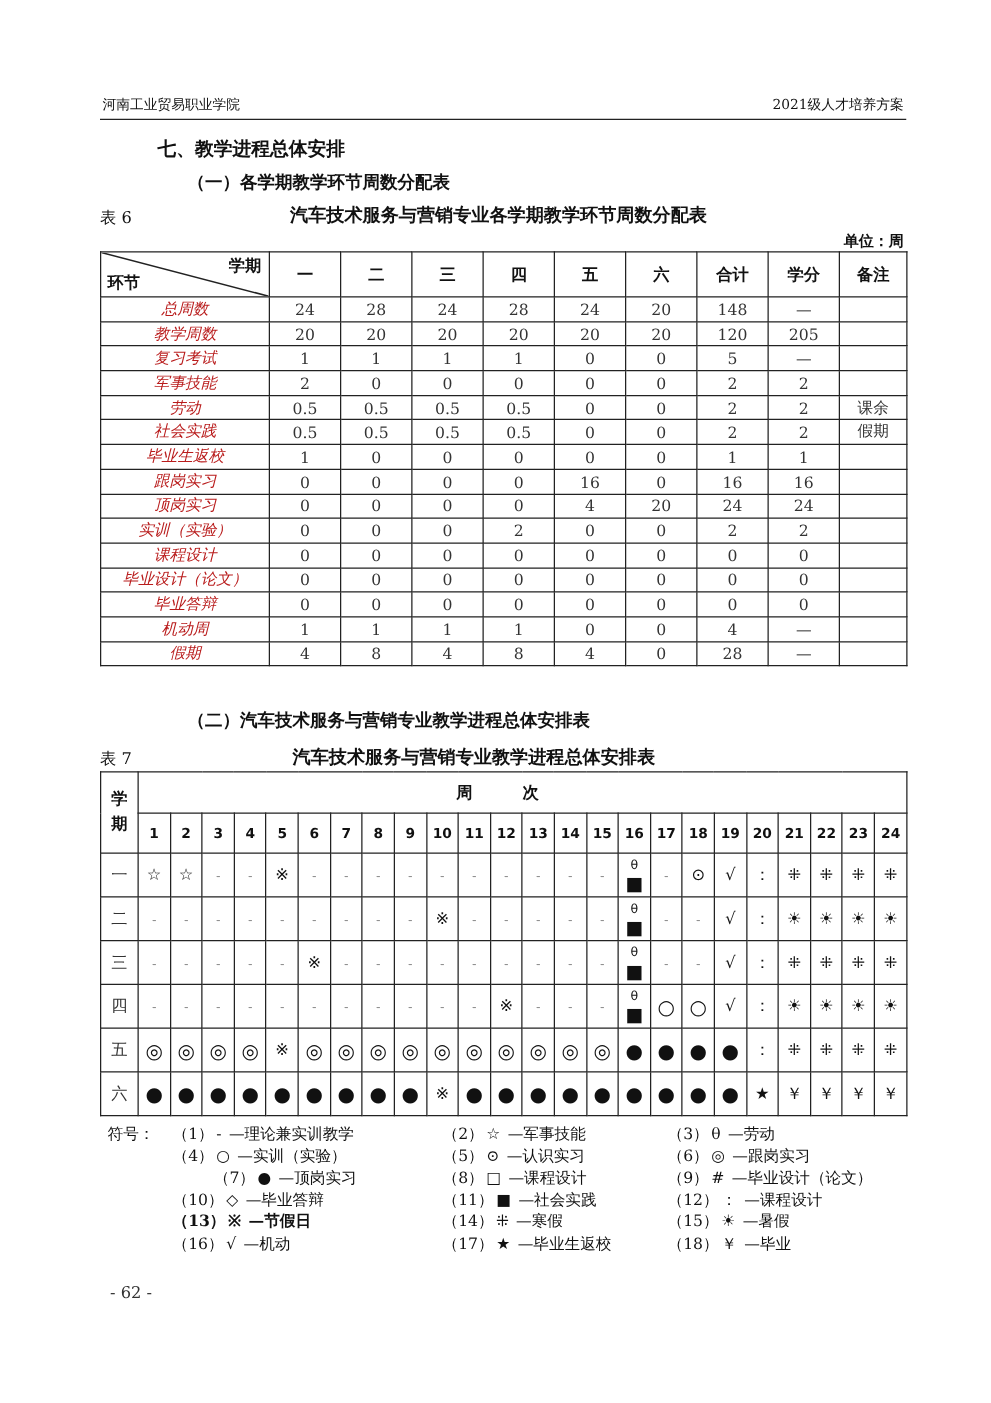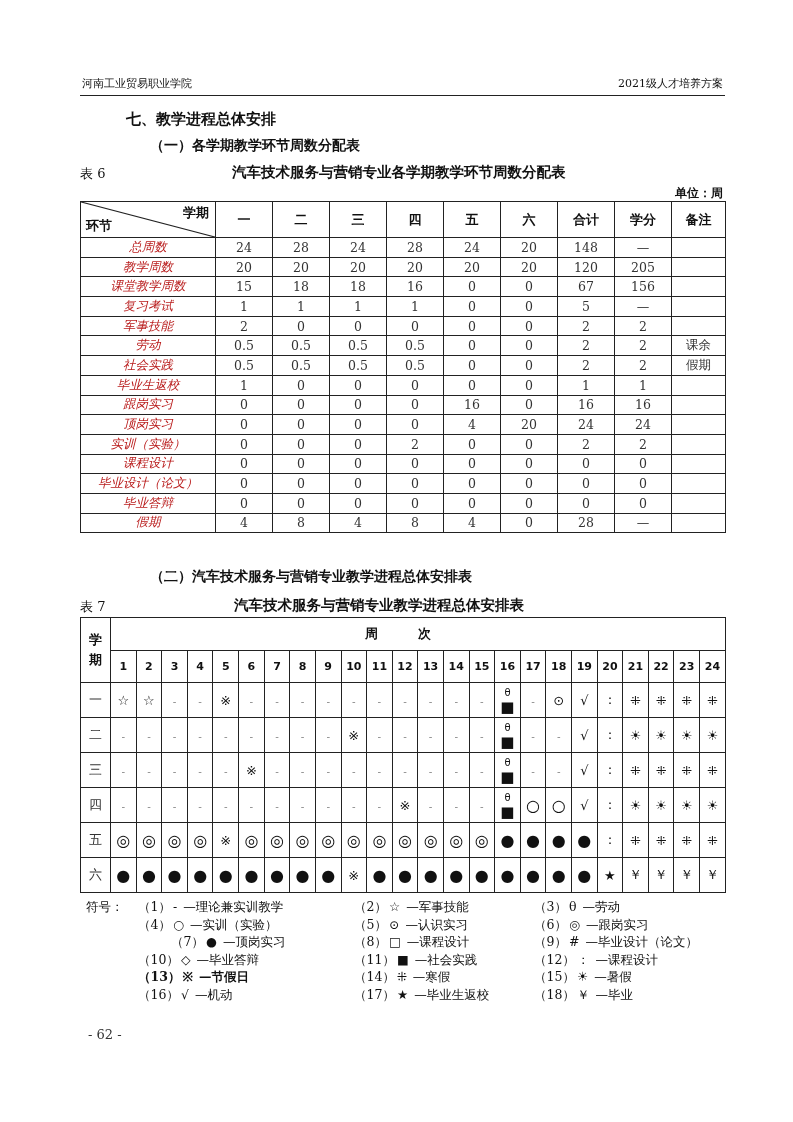--- a/index.html
+++ b/index.html
@@ -112,32 +112,20 @@
         <td>20</td>
         <td>20</td>
         <td>20</td>
         <td>20</td>
         <td>20</td>
         <td>120</td>
         <td>205</td>
         <td style="font-family: &quot;DejaVu Sans&quot;, sans-serif;"></td>
       </tr>
       <tr>
-        <td class="rowlabel">课堂教学周数</td>
-        <td>15</td>
-        <td>18</td>
-        <td>18</td>
-        <td>16</td>
-        <td>0</td>
-        <td>0</td>
-        <td>67</td>
-        <td>156</td>
-        <td style="font-family: &quot;DejaVu Sans&quot;, sans-serif;"></td>
-      </tr>
-      <tr>
         <td class="rowlabel">复习考试</td>
         <td>1</td>
         <td>1</td>
         <td>1</td>
         <td>1</td>
         <td>0</td>
         <td>0</td>
         <td>5</td>
         <td>—</td>
         <td style="font-family: &quot;DejaVu Sans&quot;, sans-serif;"></td>
@@ -253,20 +241,32 @@
       <tr>
         <td class="rowlabel">毕业答辩</td>
         <td>0</td>
         <td>0</td>
         <td>0</td>
         <td>0</td>
         <td>0</td>
         <td>0</td>
         <td>0</td>
         <td>0</td>
+        <td style="font-family: &quot;DejaVu Sans&quot;, sans-serif;"></td>
+      </tr>
+      <tr>
+        <td class="rowlabel">机动周</td>
+        <td>1</td>
+        <td>1</td>
+        <td>1</td>
+        <td>1</td>
+        <td>0</td>
+        <td>0</td>
+        <td>4</td>
+        <td>—</td>
         <td style="font-family: &quot;DejaVu Sans&quot;, sans-serif;"></td>
       </tr>
       <tr>
         <td class="rowlabel">假期</td>
         <td>4</td>
         <td>8</td>
         <td>4</td>
         <td>8</td>
         <td>4</td>
         <td>0</td>

